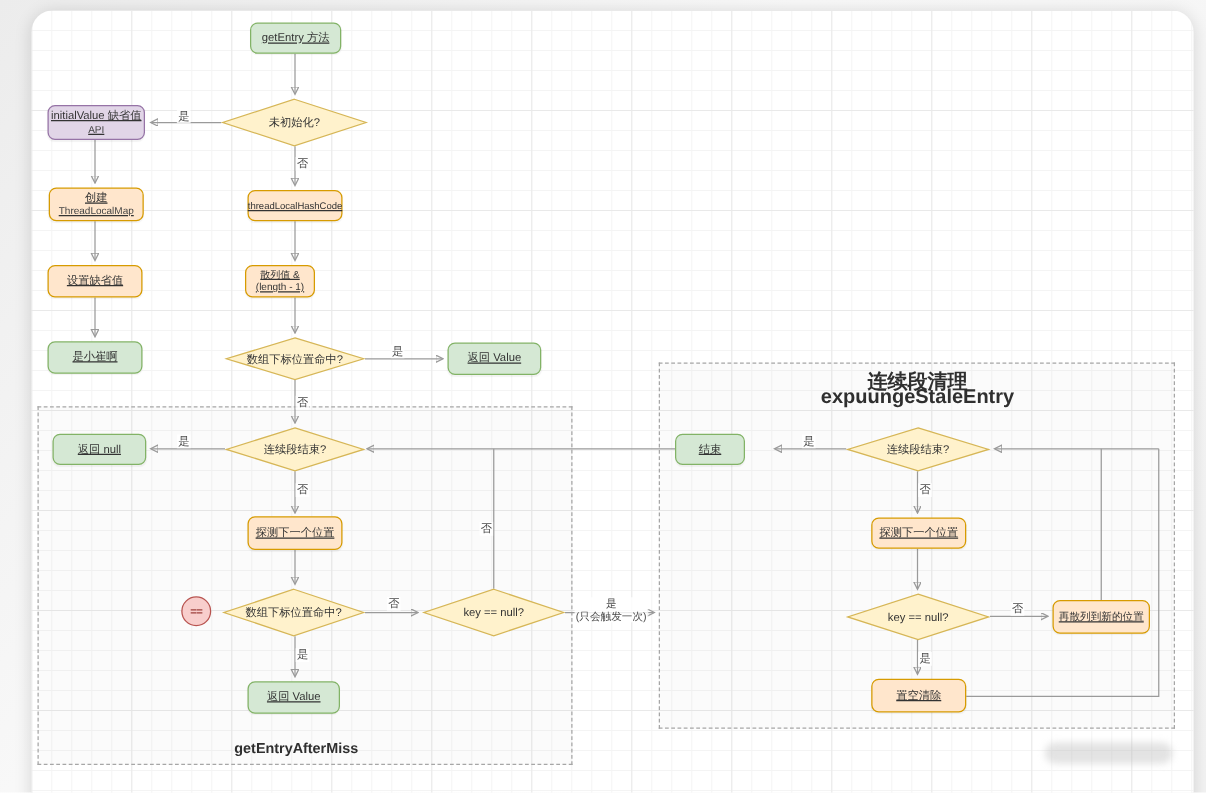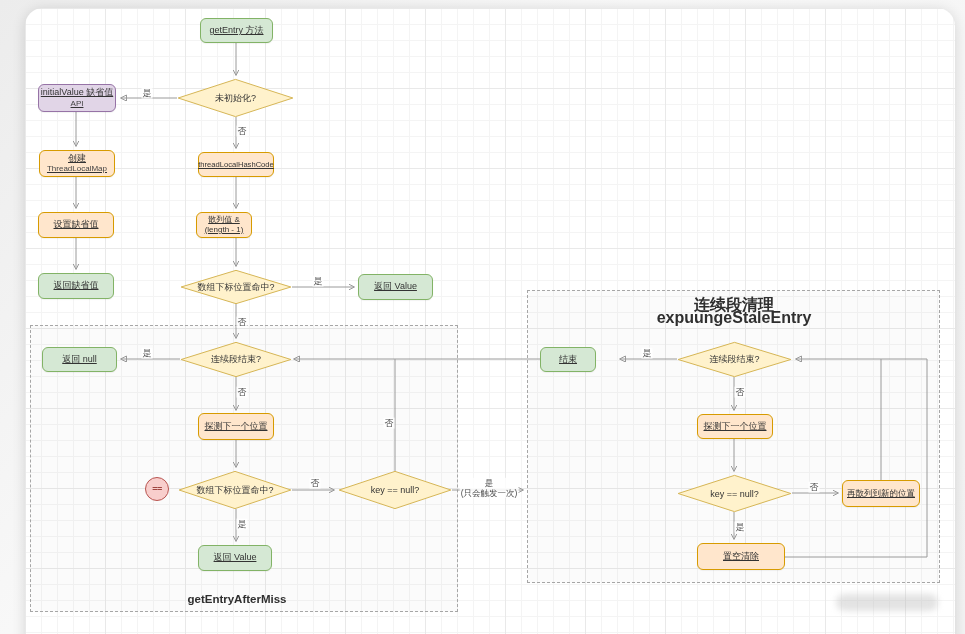--- a/index.html
+++ b/index.html
@@ -132,21 +132,21 @@
 
   <div class="node orange" style="left:38px;top:212px;width:76px;height:26px">
     <span>设置缺省值</span>
   </div>
 
   <div class="node orange" style="left:196px;top:212px;width:56px;height:26px;font-size:8px">
     <span>散列值 &amp; (length - 1)</span>
   </div>
 
   <div class="node green" style="left:38px;top:273px;width:76px;height:26px">
-    <span>返回缺省值</span>
+    <span>是小崔啊</span>
   </div>
 
   <div class="diamond" style="left:180px;top:270px;width:112px;height:34px">
     <svg viewBox="0 0 100 100" preserveAspectRatio="none">
         <polygon points="50,1 99,50 50,99 1,50"></polygon>
       </svg>
     <span class="dlabel">数组下标位置命中?</span>
   </div>
 
   <div class="node green" style="left:358px;top:274px;width:75px;height:26px">
@@ -209,21 +209,21 @@
     <svg viewBox="0 0 100 100" preserveAspectRatio="none">
         <polygon points="50,1 99,50 50,99 1,50"></polygon>
       </svg>
     <span class="dlabel">key == null?</span>
   </div>
 
   <div class="node orange" style="left:842px;top:480px;width:78px;height:27px;font-size:8.5px">
     <span>再散列到新的位置</span>
   </div>
 
-  <div class="node orange" style="left:697px;top:543px;width:88px;height:27px">
+  <div class="node orange" style="left:697px;top:543px;width:76px;height:27px">
     <span>置空清除</span>
   </div>
 
   <div class="elabel" style="left:147px;top:93px">是</div>
   <div class="elabel" style="left:242px;top:131px">否</div>
   <div class="elabel" style="left:318px;top:281px">是</div>
   <div class="elabel" style="left:242px;top:322px">否</div>
   <div class="elabel" style="left:147px;top:353px">是</div>
   <div class="elabel" style="left:242px;top:392px">否</div>
   <div class="elabel" style="left:315px;top:483px">否</div>

